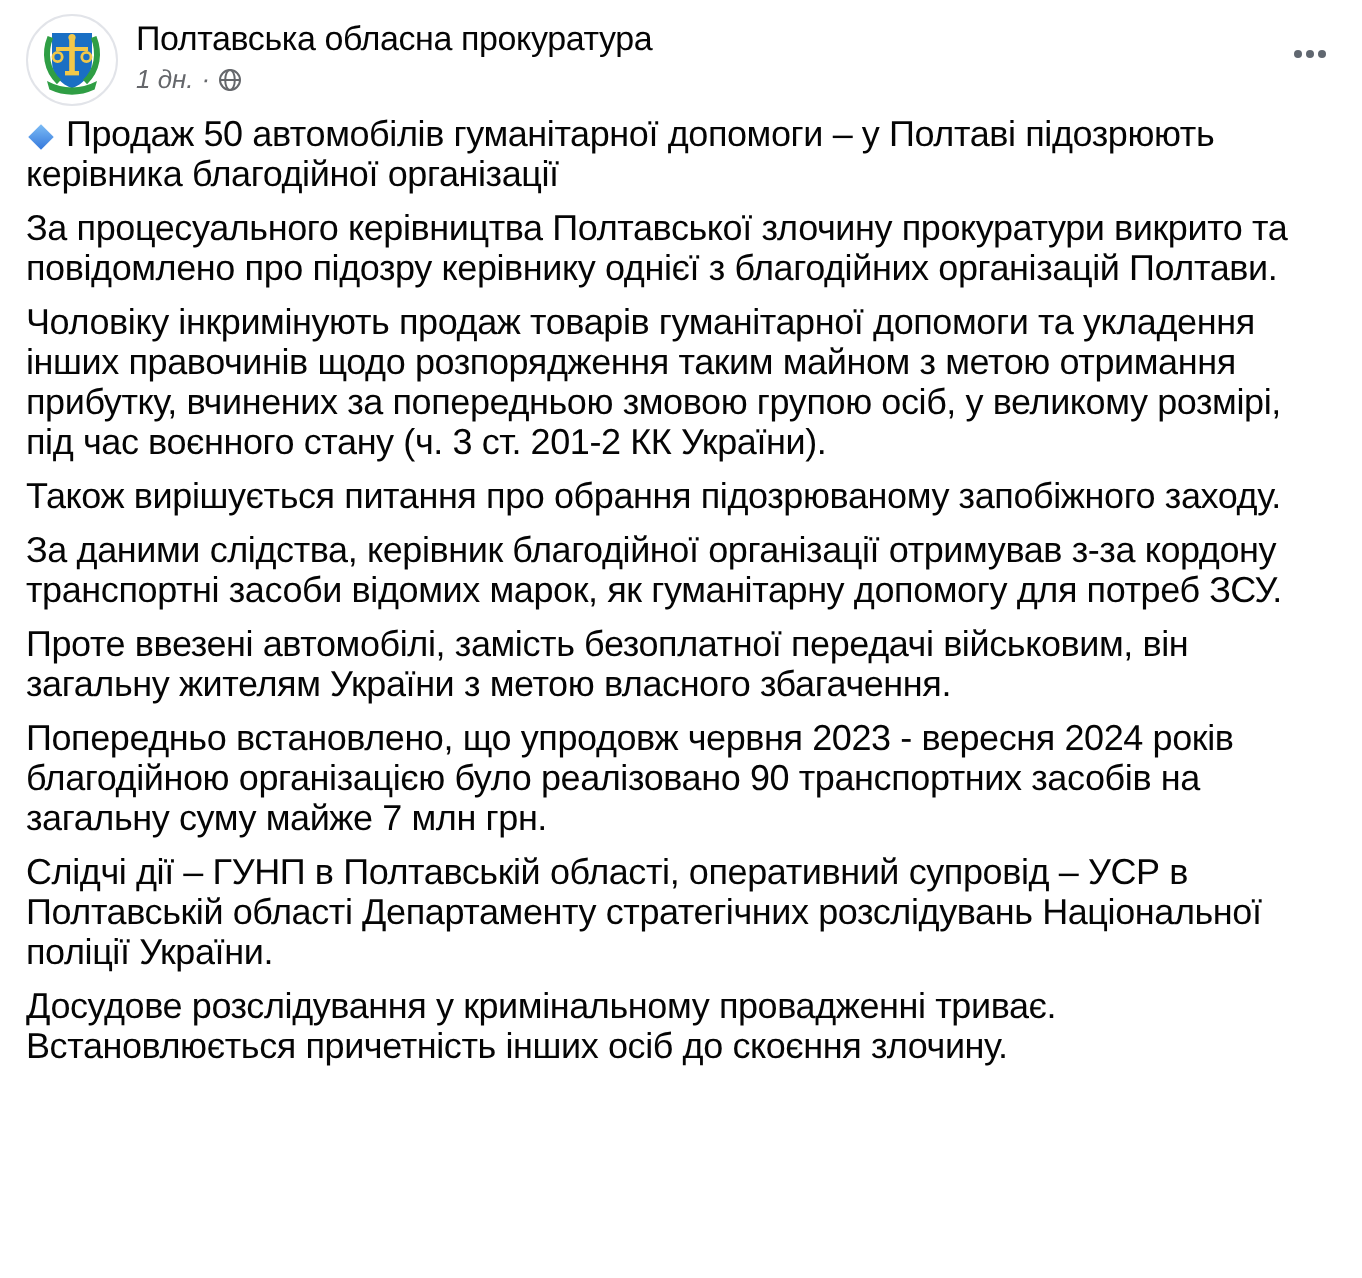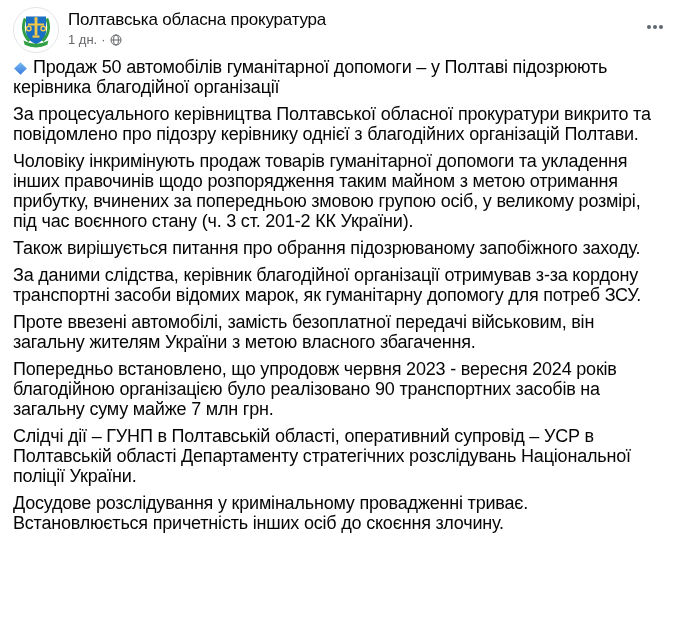--- a/index.html
+++ b/index.html
@@ -48,20 +48,21 @@
     letter-spacing: -0.2px;
     cursor: pointer;
   }
   .meta {
     display: flex;
     gap: 4px;
     margin-top: 2px;
     font-size: 13px;
     color: #65676B;
     line-height: 16px;
+    font-style: italic;
   }
   .meta .sep {
     color: #65676B;
   }
   .globe-icon {
     display: inline-flex;
     align-items: center;
   }
   .menu-btn {
     margin-left: auto;
@@ -140,21 +141,21 @@
     <div class="menu-btn">
       <i></i>
       <i></i>
       <i></i>
     </div>
 
   </div>
 
   <div class="content">
     <p><span class="diamond-icon"></span><span>Продаж 50 автомобілів гуманітарної допомоги – у Полтаві підозрюють керівника благодійної організації</span></p>
-    <p>За процесуального керівництва Полтавської обласної прокуратури викрито та повідомлено про підозру керівнику однієї з благодійних організацій Полтави.</p>
+    <p>За процесуального керівництва Полтавської злочину прокуратури викрито та повідомлено про підозру керівнику однієї з благодійних організацій Полтави.</p>
     <p>Чоловіку інкримінують продаж товарів гуманітарної допомоги та укладення інших правочинів щодо розпорядження таким майном з метою отримання прибутку, вчинених за попередньою змовою групою осіб, у великому розмірі, під час воєнного стану (ч. 3 ст. 201-2 КК України).</p>
     <p>Також вирішується питання про обрання підозрюваному запобіжного заходу.</p>
     <p>За даними слідства, керівник благодійної організації отримував з-за кордону транспортні засоби відомих марок, як гуманітарну допомогу для потреб ЗСУ.</p>
     <p>Проте ввезені автомобілі, замість безоплатної передачі військовим, він загальну жителям України з метою власного збагачення.</p>
     <p>Попередньо встановлено, що упродовж червня 2023 - вересня 2024 років благодійною організацією було реалізовано 90 транспортних засобів на загальну суму майже 7 млн грн.</p>
     <p>Слідчі дії – ГУНП в Полтавській області, оперативний супровід – УСР в Полтавській області Департаменту стратегічних розслідувань Національної поліції України.</p>
     <p>Досудове розслідування у кримінальному провадженні триває. Встановлюється причетність інших осіб до скоєння злочину.</p>
   </div>
 
 </div>

